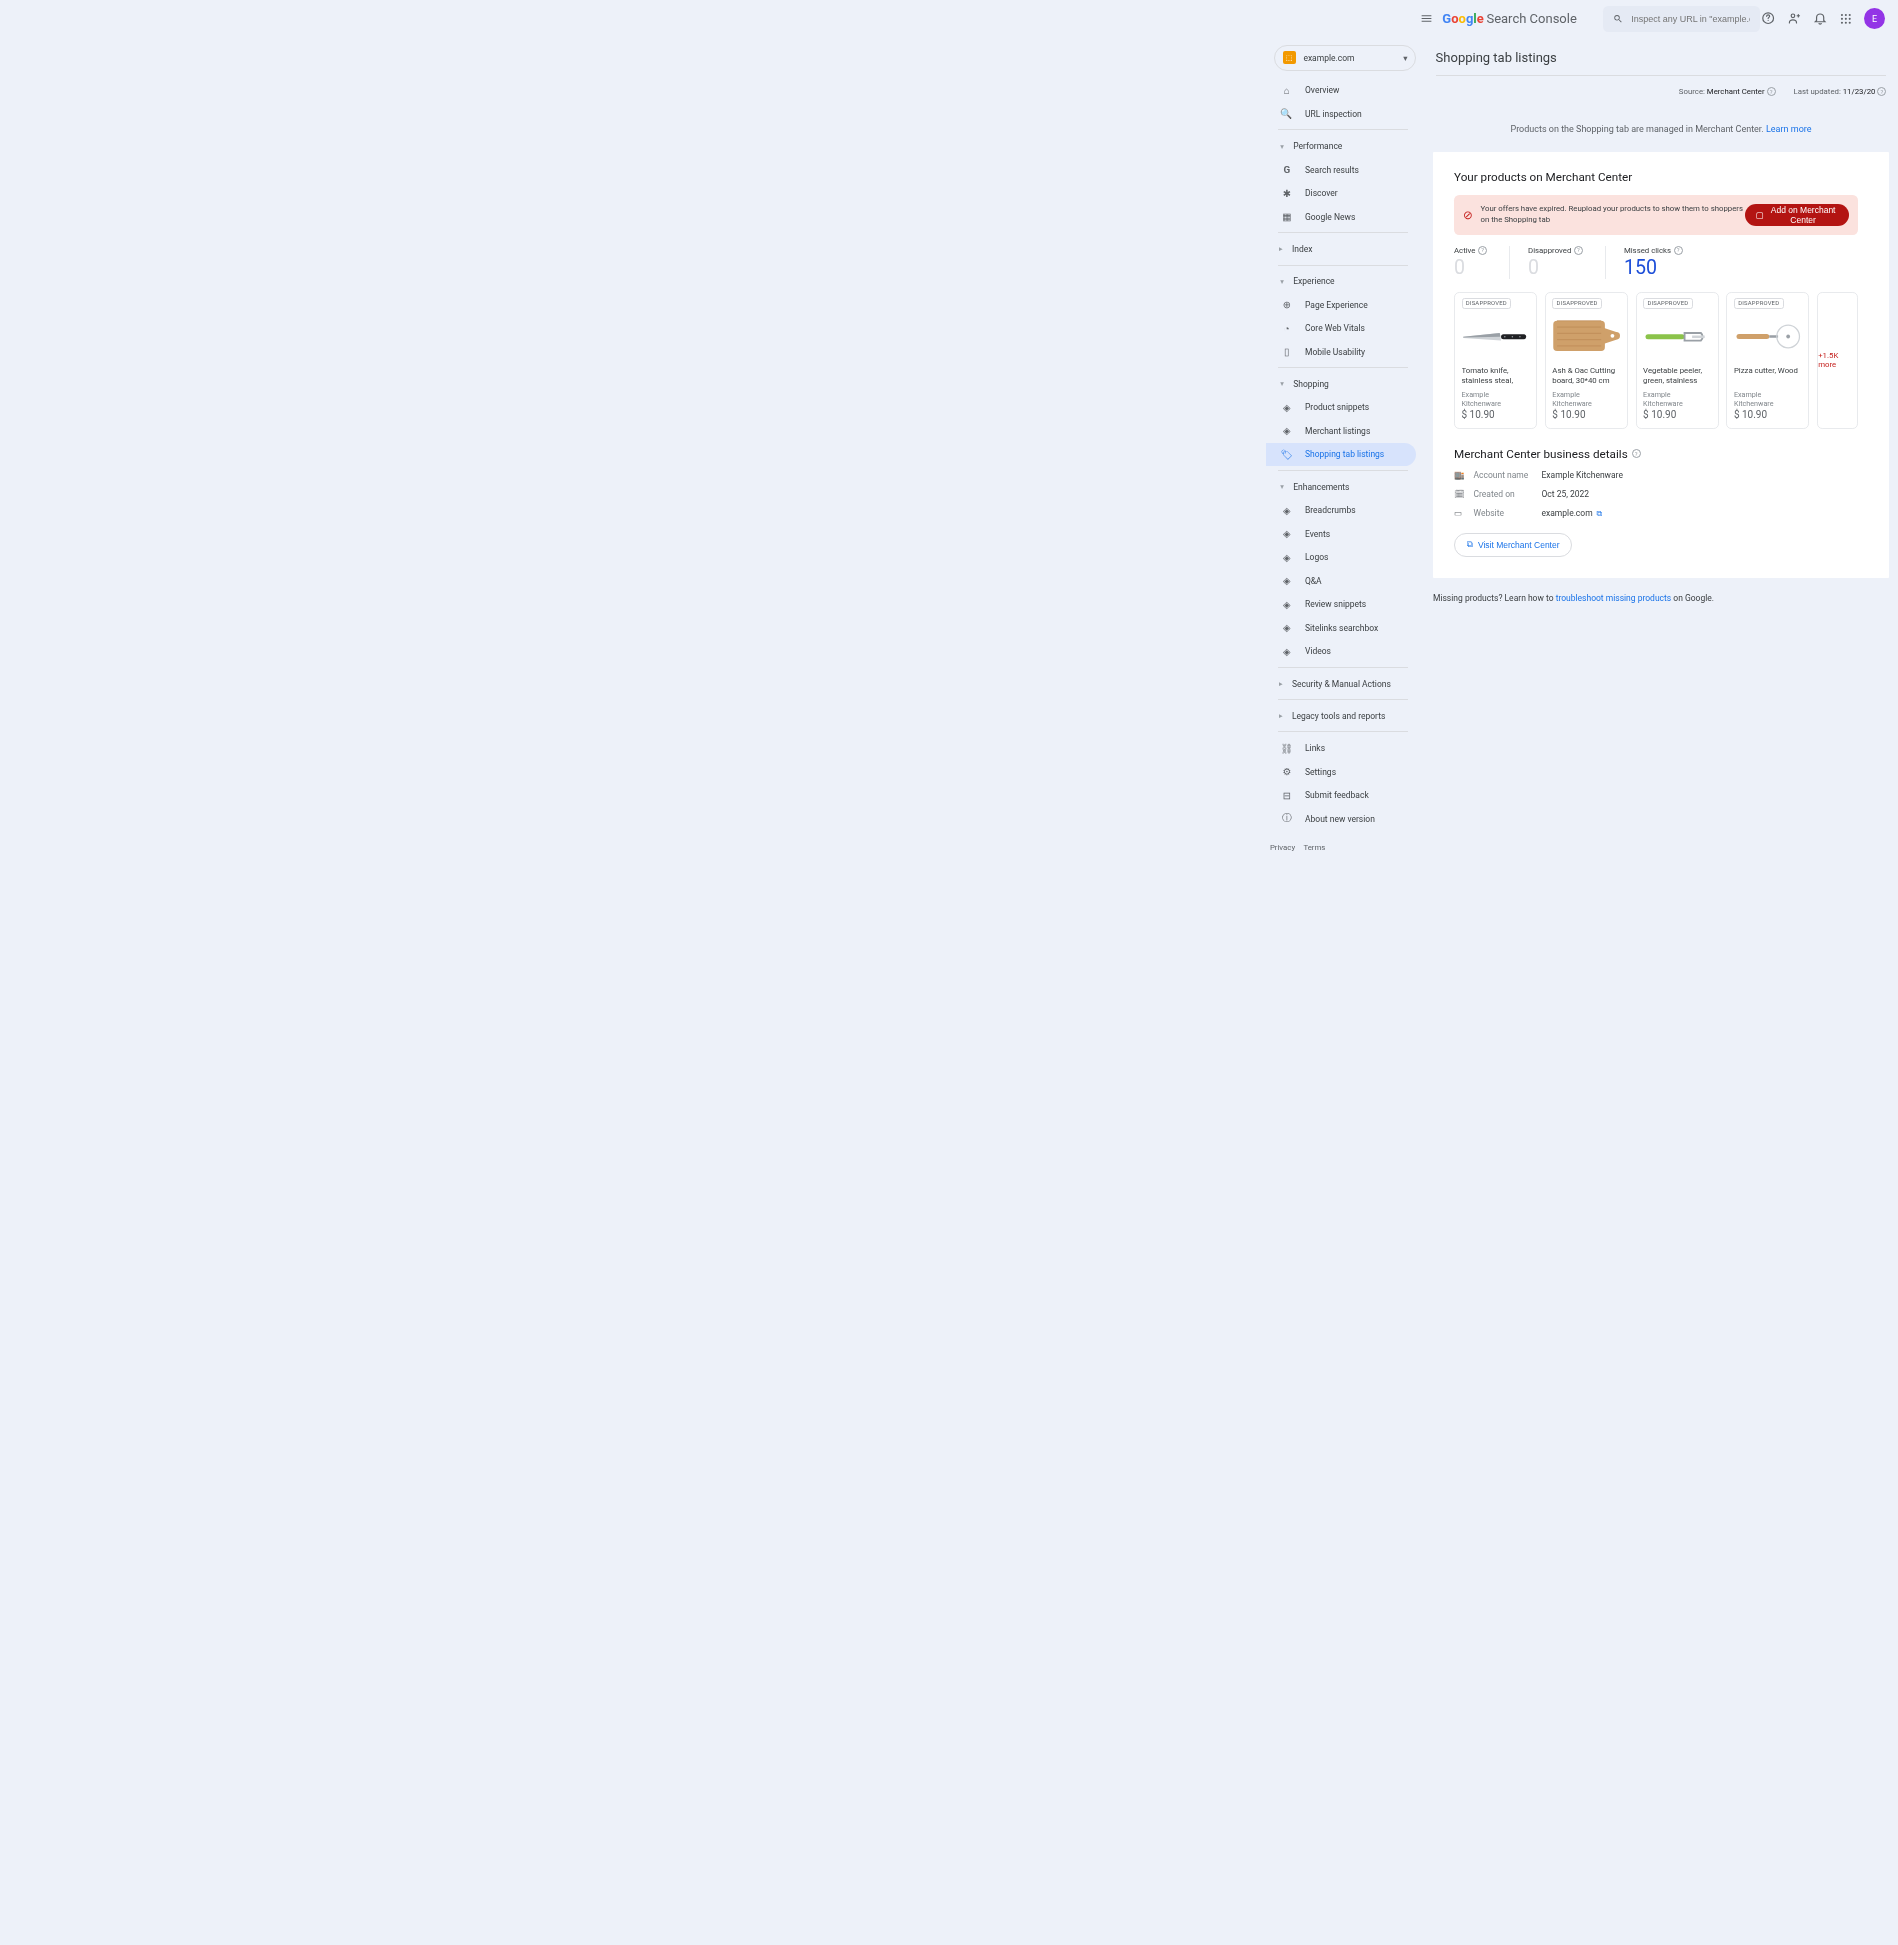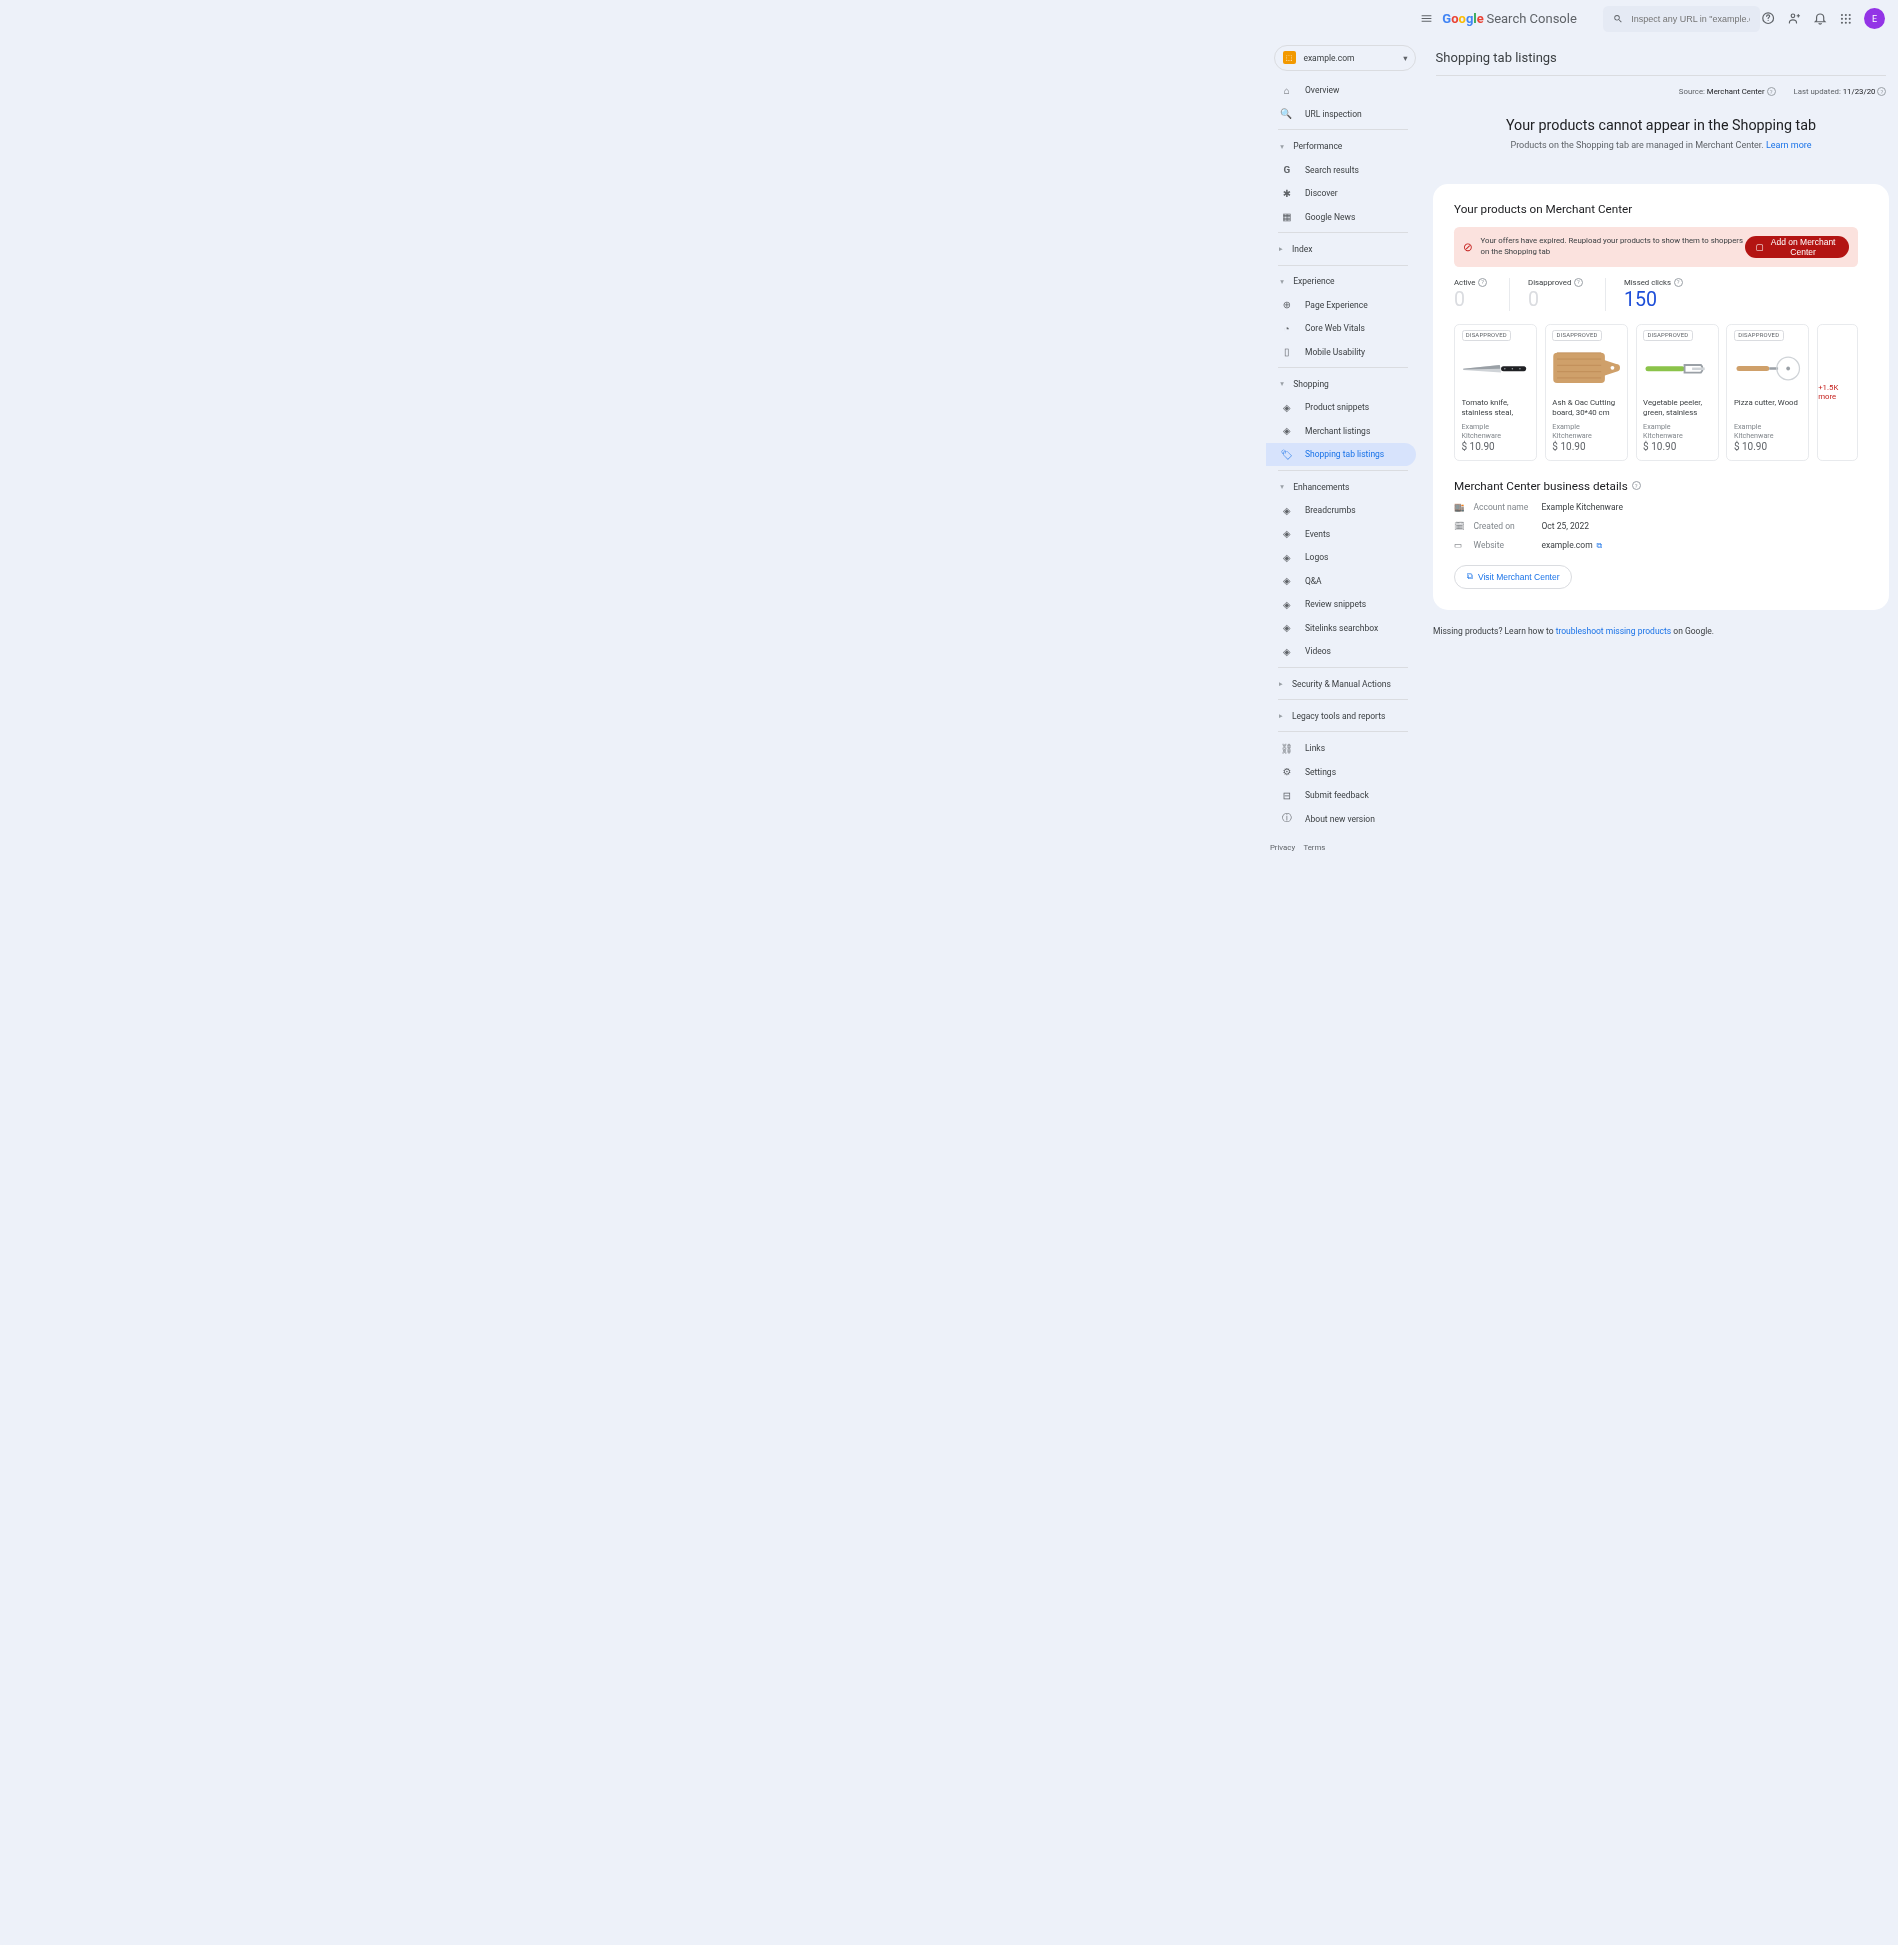--- a/index.html
+++ b/index.html
@@ -30,21 +30,21 @@
 .divider { border-top:0.7px solid #dadce0; margin:3.9px 15.6px 3.9px 11.7px;}
 .main { flex:1; overflow-y:auto; padding:0 9px 15.6px 9px;}
 .page-title-row { border-bottom:0.7px solid #dadce0; padding:13px 0 10.4px 0; margin:0 2.6px;}
 .page-title { font-size:13px; color:#3c4043;}
 .meta-row { display:flex; justify-content:flex-end; gap:18px; padding:10.4px 2.6px; color:#5f6368; font-size:7.8px; align-items:center;}
 .meta-row .val{ color:#202124; }
 .hero { text-align:center; padding:10.4px 0 18px 0;}
 .hero h2 { font-size:14.3px; font-weight:400; color:#202124;}
 .hero p { color:#5f6368; margin-top:6.5px;}
 .hero a { color:#1a73e8; text-decoration:none;}
-.card { background:#fff; border-radius:15px; max-width:456px; margin:16px auto; padding:18px 31px 21px 21px;}
+.card { background:#fff; border-radius:1px; max-width:456px; margin:0 auto; padding:18px 31px 21px 21px;}
 .card h3 { font-size:11.7px; font-weight:400; color:#202124;}
 .alert { background:#fbe2de; border-radius:5.2px; display:flex; align-items:center; padding:9px 9px; margin-top:11.7px;}
 .alert .warn{ color:#c5221f; font-size:11.7px; margin-right:7.8px;}
 .alert .msg{ font-size:7.8px; color:#3c4043; line-height:1.4;}
 .alert .btn{ margin-left:auto; background:#b31412; color:#fff; border:none; border-radius:11.7px; height:22px; padding:0 10.4px; font-size:8.5px; display:flex; align-items:center; gap:3.9px; cursor:pointer;}
 .stats { display:flex; gap:4px; margin-top:10.4px;}
 .stat { padding:0 18px 0 0; }
 .stat + .stat { border-left:0.7px solid #e8eaed; padding-left:18px;}
 .stat .label { color:#3c4043; font-size:7.8px; display:flex; align-items:center; gap:2.6px;}
 .stat .num { font-size:19.6px; color:#dadce0; margin-top:1.3px;}
@@ -268,21 +268,20 @@
     <div class="main">
       <div class="page-title-row">
         <div class="page-title">Shopping tab listings</div>
       </div>
       <div class="meta-row">
         <div><span>Source:</span> <span class="val">Merchant Center</span> <span class="help-ic">?</span></div>
         <div><span>Last updated:</span> <span class="val">11/23/20</span> <span class="help-ic">?</span></div>
       </div>
 
       <div class="hero">
-        <h2>Your products cannot appear in the Shopping tab</h2>
         <p><span>Products on the Shopping tab are managed in Merchant Center. </span><a href="#">Learn more</a></p>
       </div>
 
       <div class="card">
         <h3>Your products on Merchant Center</h3>
         <div class="alert">
           <span class="warn">⊘</span>
           <div class="msg">Your offers have expired. Reupload your products to show them to shoppers on the Shopping tab</div>
           <button class="btn">
               <span>▢</span>

